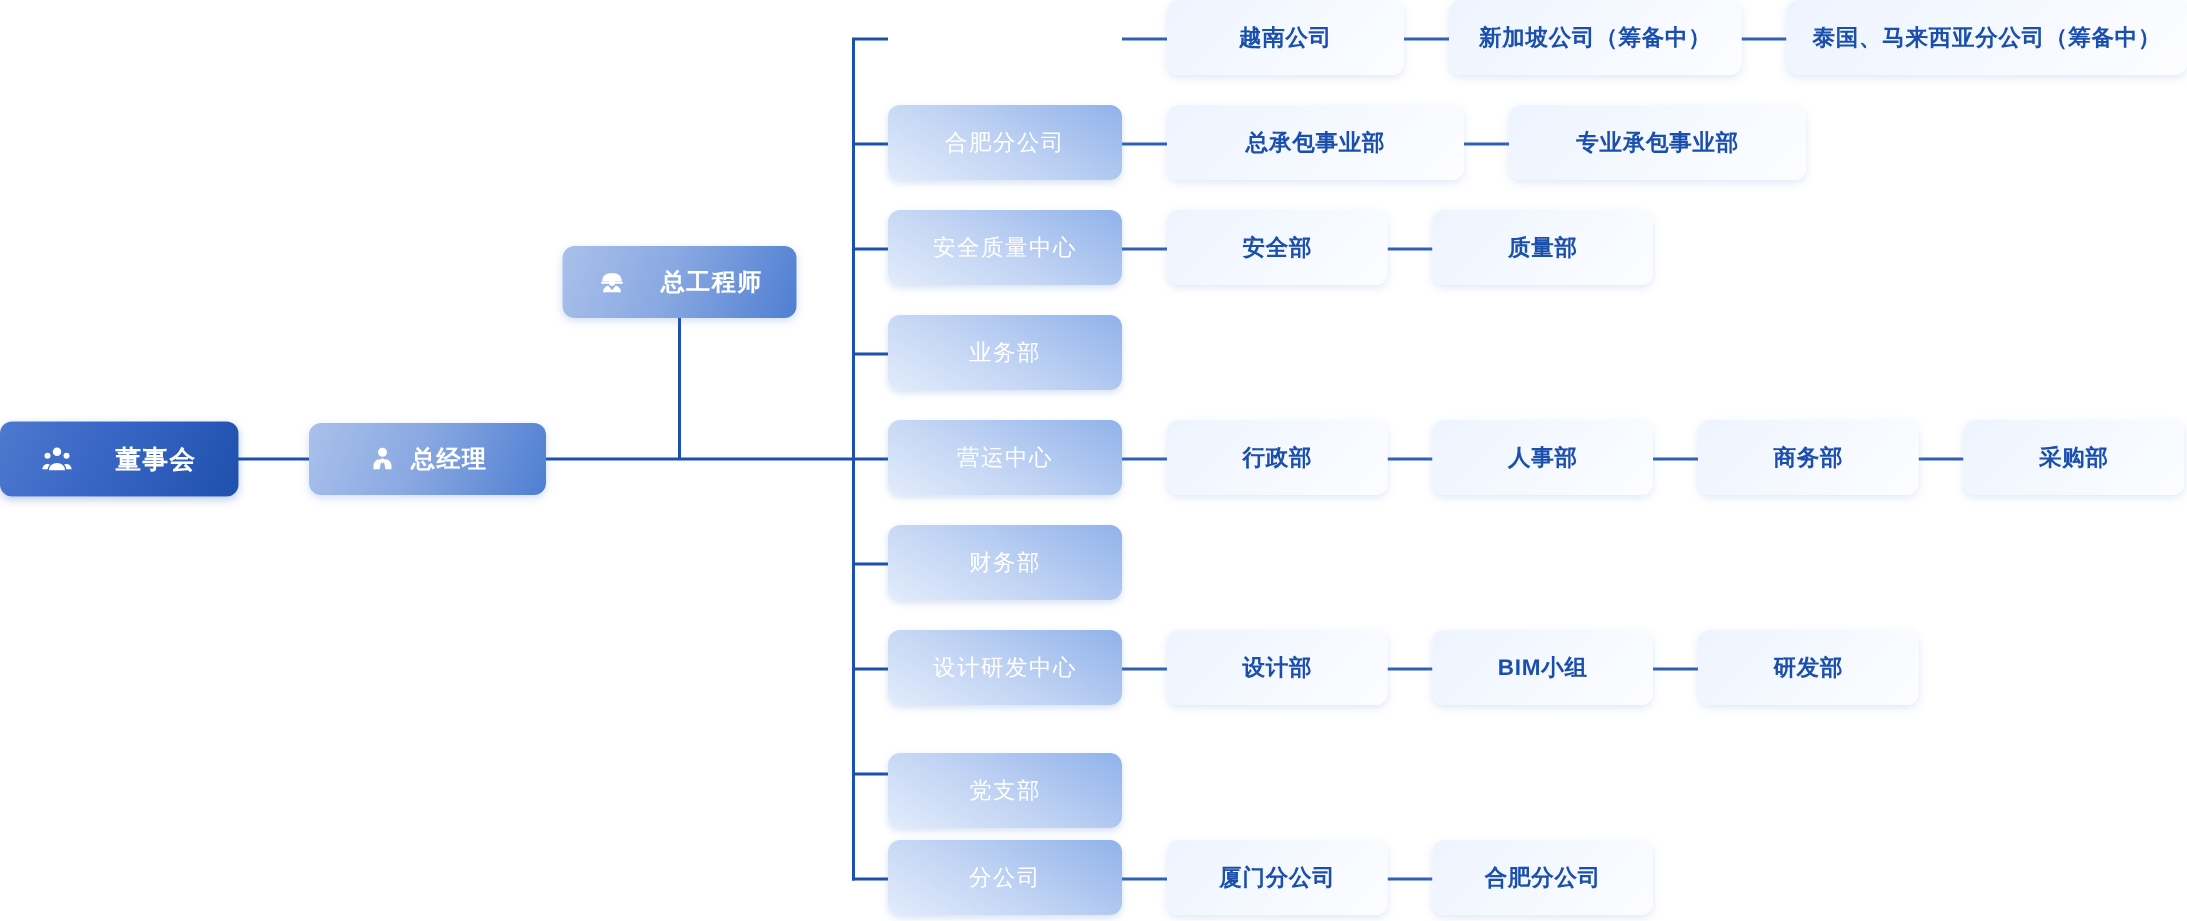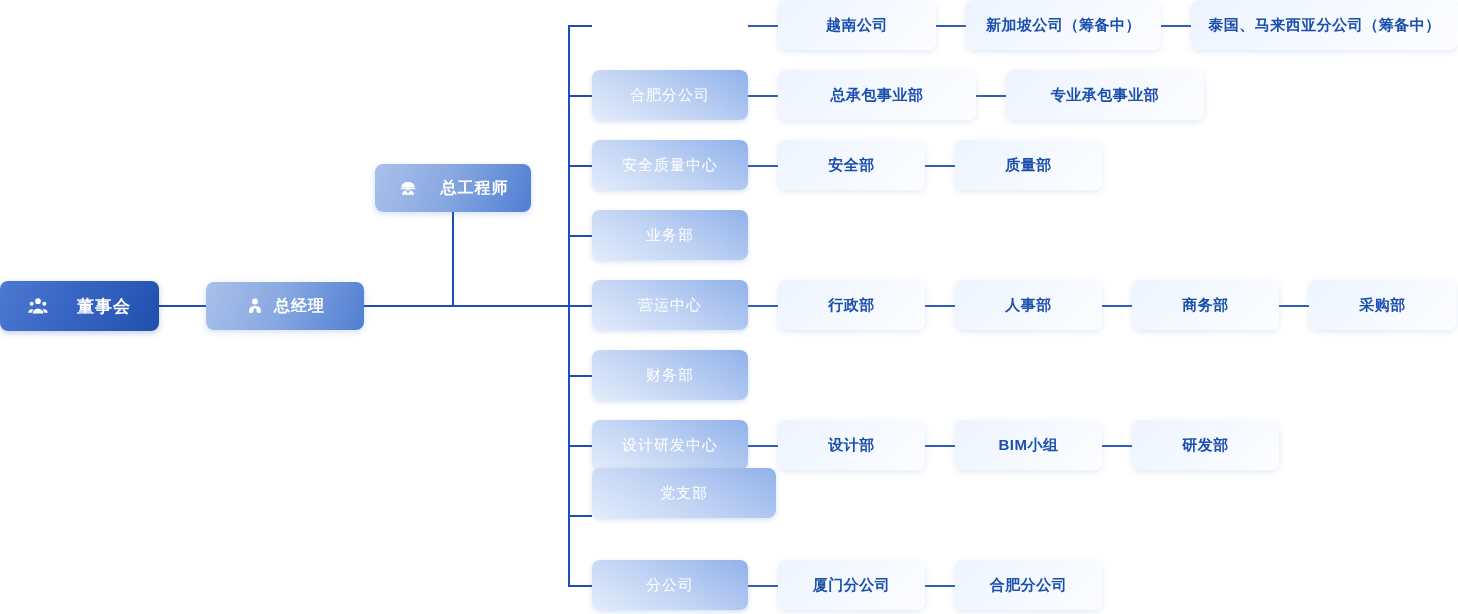--- a/index.html
+++ b/index.html
@@ -172,21 +172,21 @@
   </div>
   <div class="node l2" style="left:592px;top:280px;width:156px;height:50px;">
     <span class="label">营运中心</span>
   </div>
   <div class="node l2" style="left:592px;top:350px;width:156px;height:50px;">
     <span class="label">财务部</span>
   </div>
   <div class="node l2" style="left:592px;top:420px;width:156px;height:50px;">
     <span class="label">设计研发中心</span>
   </div>
-  <div class="node l2" style="left:592px;top:468px;width:184px;height:50px;">
+  <div class="node l2" style="left:592px;top:502px;width:156px;height:50px;">
     <span class="label">党支部</span>
   </div>
   <div class="node l2" style="left:592px;top:560px;width:156px;height:50px;">
     <span class="label">分公司</span>
   </div>
 
   <div class="node l3" style="left:778px;top:0px;width:158px;height:50px;">
     <span class="label">越南公司</span>
   </div>
   <div class="node l3" style="left:966px;top:0px;width:195px;height:50px;">

